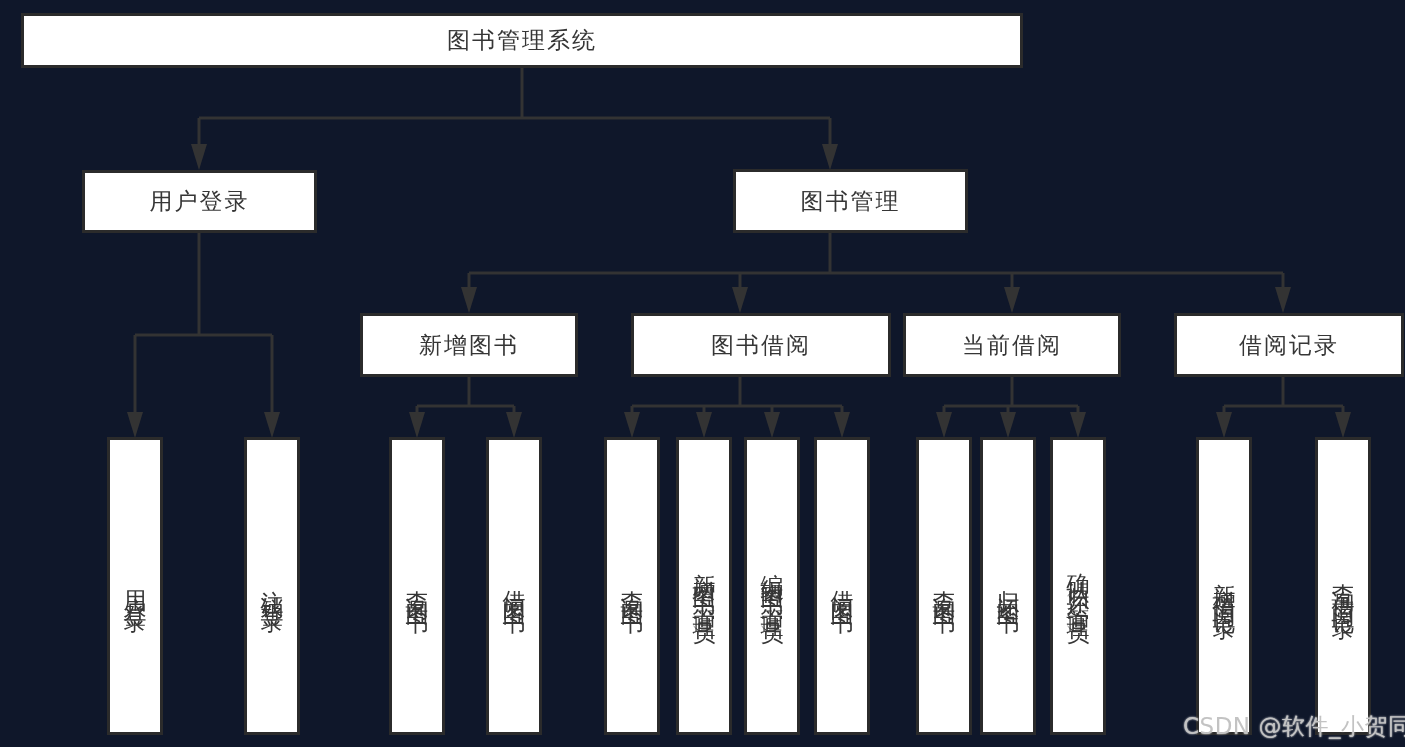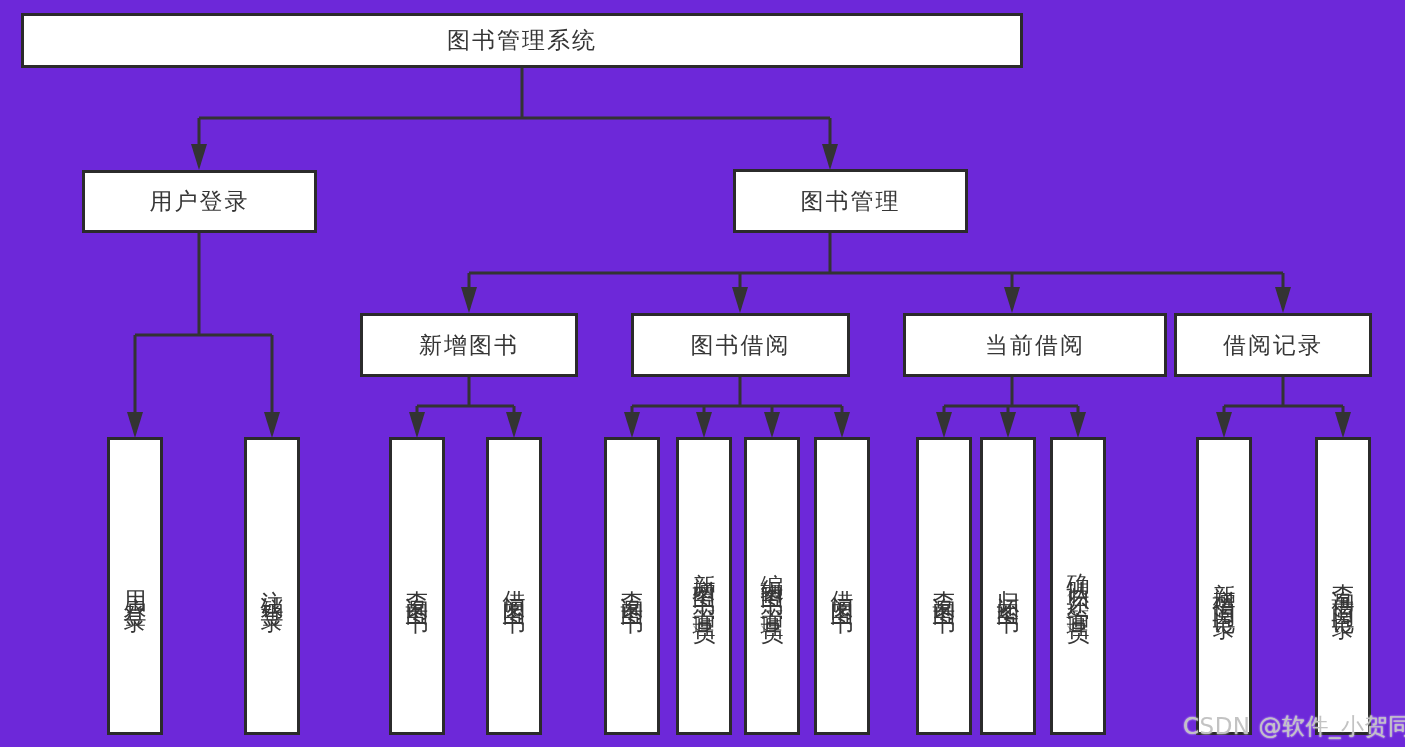--- a/index.html
+++ b/index.html
@@ -1,20 +1,20 @@
 <!DOCTYPE html>
 <html><head>
 <meta charset="utf-8">
 <style>
   html, body { margin: 0; padding: 0; background: #ffffff; }
   .stage {
     position: relative;
     width: 1405px;
     height: 747px;
-    background: #6d28d9;
+    background: #0f172a;
     font-family: "DejaVu Sans", "Liberation Sans", sans-serif;
     overflow: hidden;
   }
   .connectors {
     position: absolute;
     left: 0; top: 0;
     width: 1405px; height: 747px;
     pointer-events: none;
   }
   .node {
@@ -100,27 +100,27 @@
   <div class="node hbox" style="left:82px; top:170px; width:235px; height:63px;">
     <span>用户登录</span>
   </div>
   <div class="node hbox" style="left:712px; top:169px; width:235px; height:64px;margin-left:21px;">
     <span>图书管理</span>
   </div>
 
   <div class="node hbox" style="left:360px; top:313px; width:218px; height:64px;">
     <span>新增图书</span>
   </div>
-  <div class="node hbox" style="left:631px; top:313px; width:219px; height:64px;">
+  <div class="node hbox" style="left:631px; top:313px; width:260px; height:64px;">
     <span>图书借阅</span>
   </div>
-  <div class="node hbox" style="left:903px; top:313px; width:264px; height:64px;">
+  <div class="node hbox" style="left:903px; top:313px; width:218px; height:64px;">
     <span>当前借阅</span>
   </div>
-  <div class="node hbox" style="left:1174px; top:313px; width:198px; height:64px;">
+  <div class="node hbox" style="left:1174px; top:313px; width:230px; height:64px;">
     <span>借阅记录</span>
   </div>
 
   <div class="node leaf" style="left:107px; top:437px; width:56px; height:298px;">
     <span class="vtext">用户登录</span>
   </div>
   <div class="node leaf" style="left:244px; top:437px; width:56px; height:298px;">
     <span class="vtext">注销登录</span>
   </div>
 

